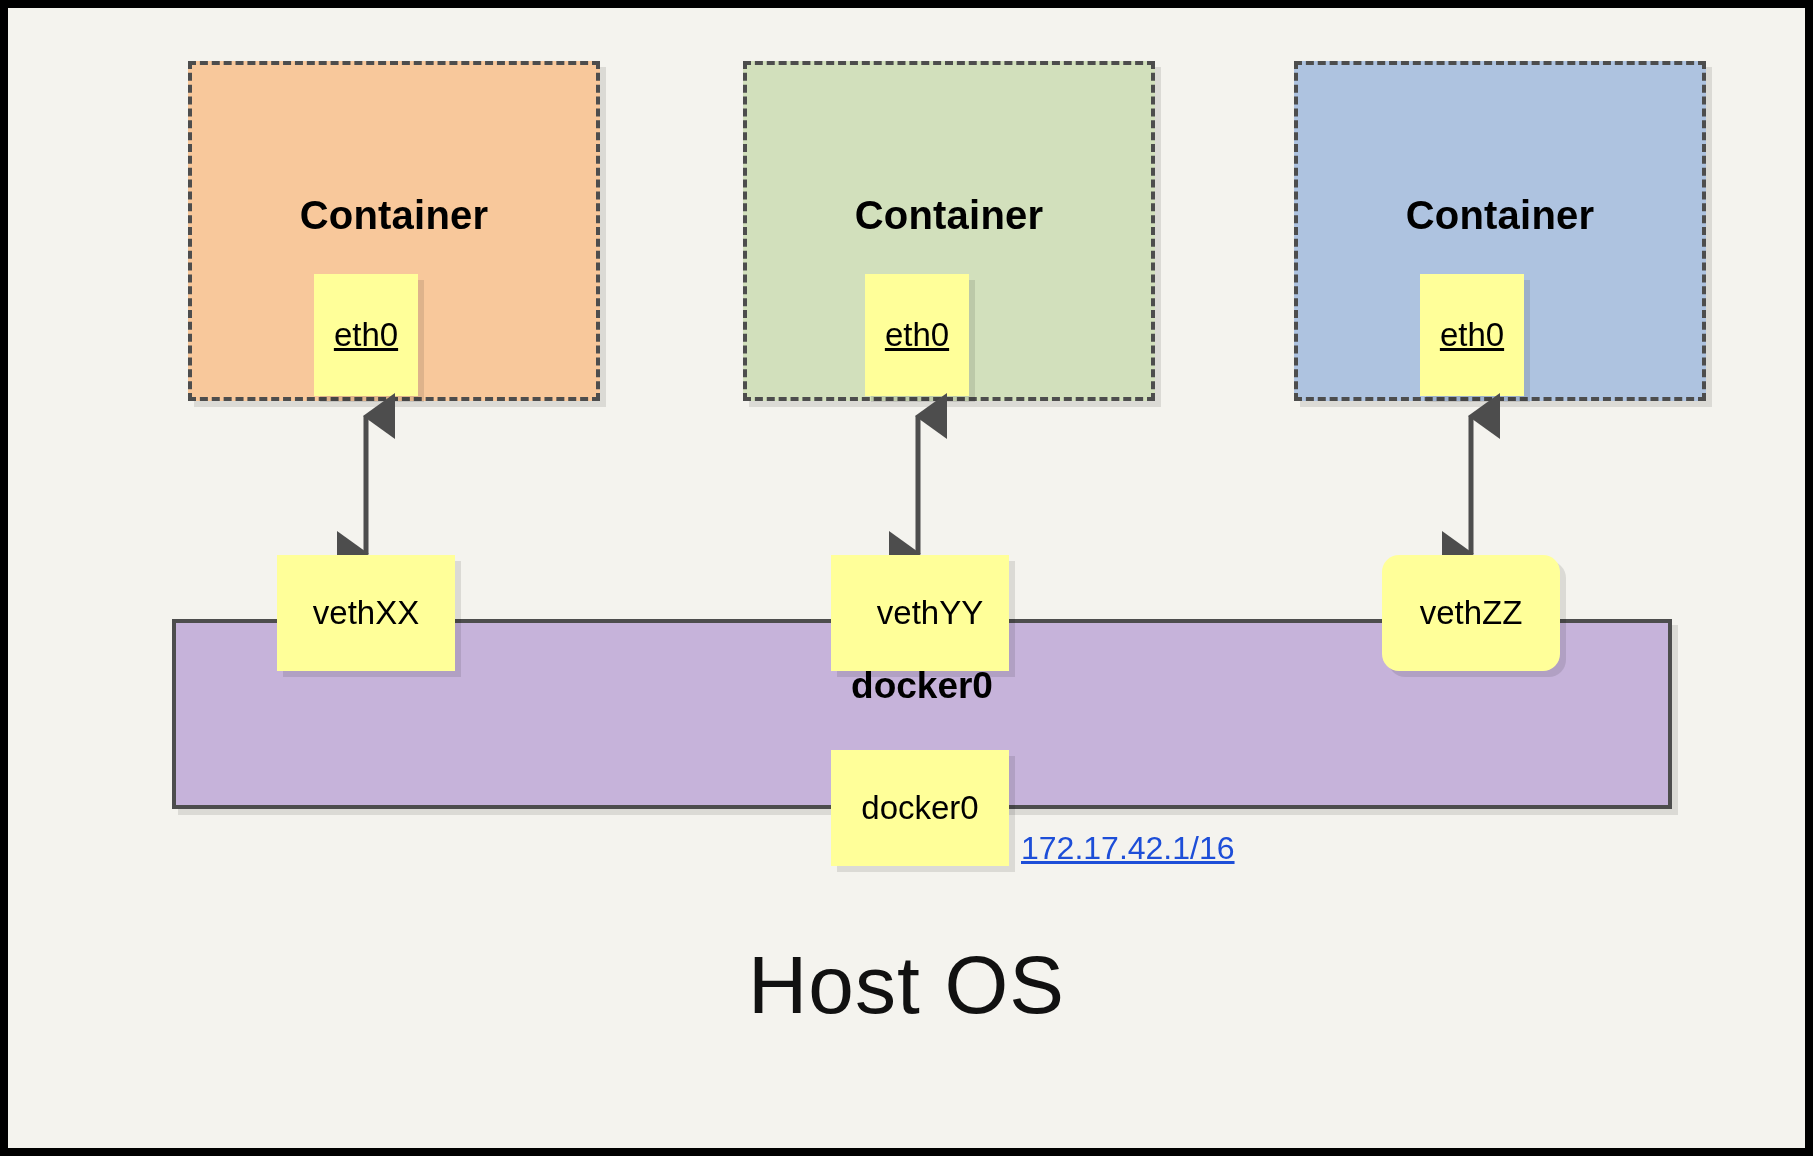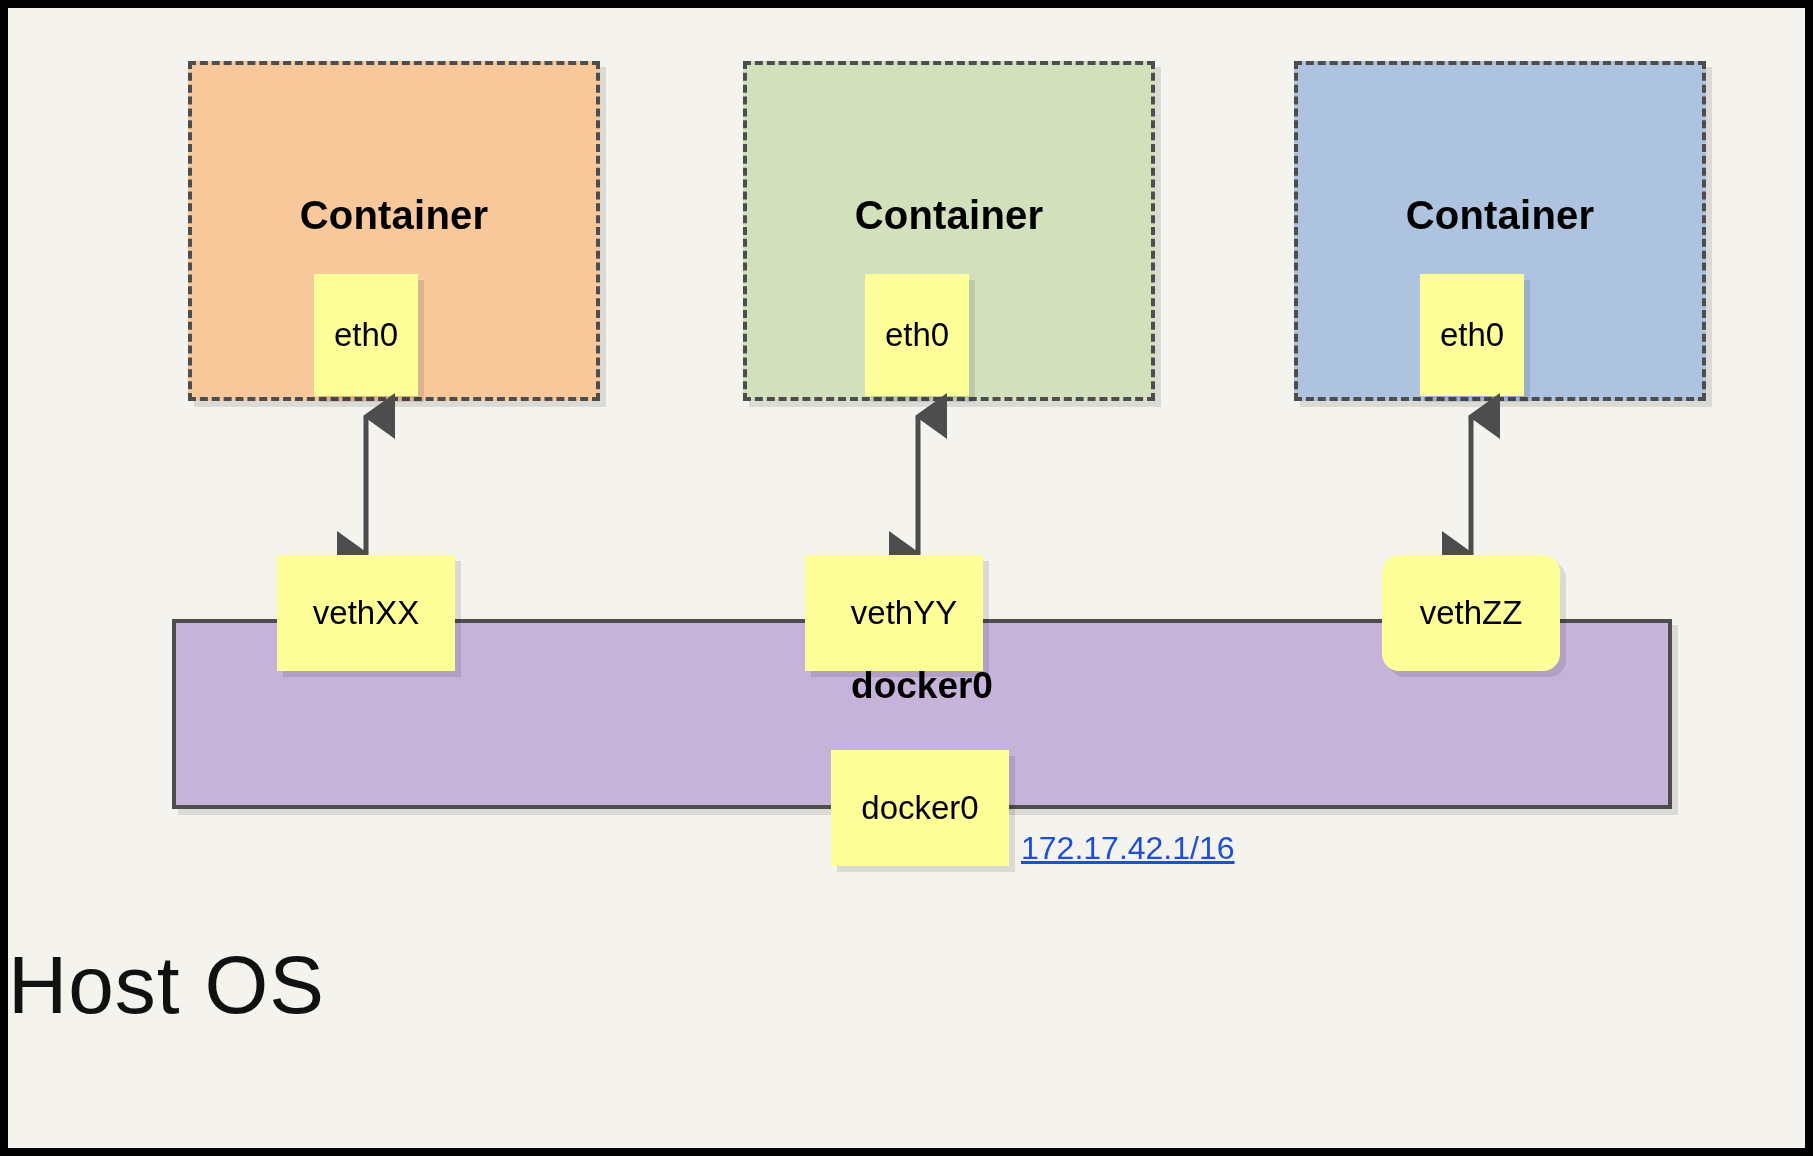--- a/index.html
+++ b/index.html
@@ -68,33 +68,34 @@
     font-size: 33px;
     color: #000000;
     box-sizing: border-box;
   }
 
   
   .eth0-box {
     width: 104px;
     height: 122px;
     top: 266px;
+    text-decoration: underline;
   }
   #eth0-1 { left: 306px; }
   #eth0-2 { left: 857px; }
   #eth0-3 { left: 1412px; }
 
   
   .veth-box {
     width: 178px;
     height: 116px;
     top: 547px;
   }
   #veth-xx { left: 269px; }
-  #veth-yy { left: 797px; padding-left: 20px; }
+  #veth-yy { left: 823px; padding-left: 20px; }
   #veth-zz { left: 1374px; border-radius: 17px; }
 
   
   #docker0-iface-box {
     width: 178px;
     height: 116px;
     top: 742px;
     left: 823px;
   }
 
@@ -131,20 +132,21 @@
     white-space: nowrap;
     text-decoration: underline;
   }
 
   
   #host-os-label {
     position: absolute;
     left: 0;
     right: 0;
     top: 930px;
+    text-align: center;
     font-size: 82px;
     color: #111111;
     letter-spacing: 1px;
   }
 
   
   .link-arrow {
     position: absolute;
     top: 392px;
     width: 40px;

